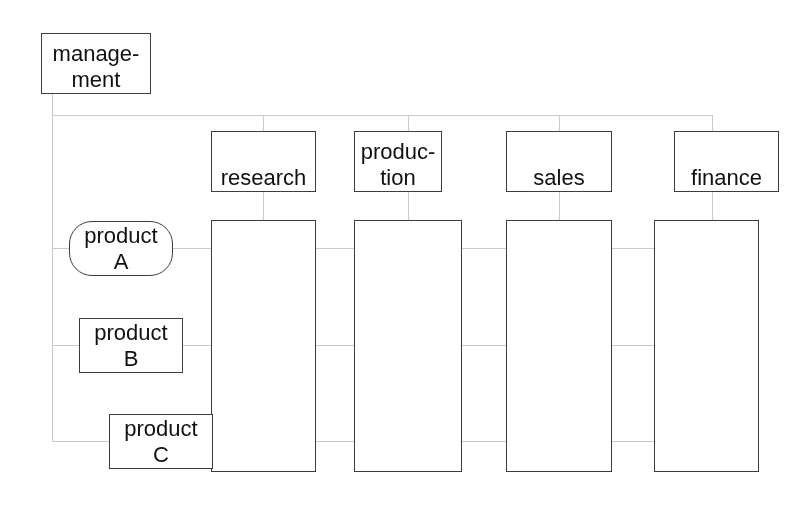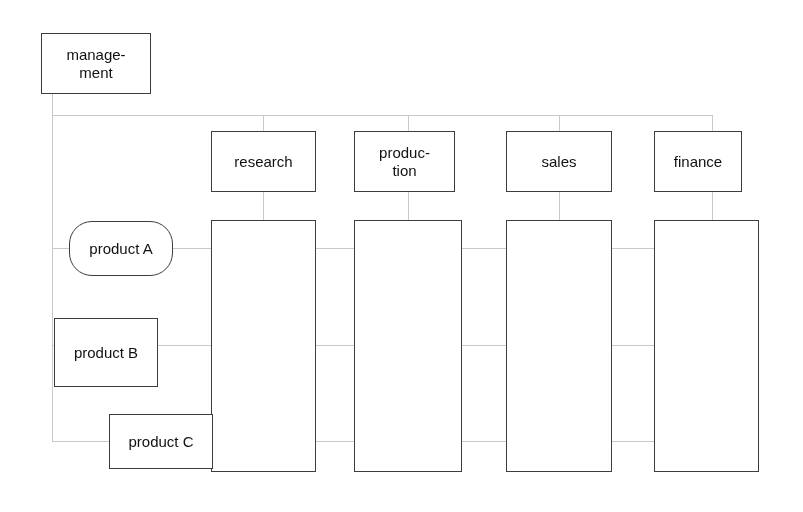--- a/index.html
+++ b/index.html
@@ -23,25 +23,25 @@
   .wire.h { height: 1px; }
   .wire.v { width: 1px; }
 
   
   .node {
     position: absolute;
     box-sizing: border-box;
     background: #ffffff;
     border: 1.6px solid #3d3d3d;
     display: flex;
-    align-items: center;
+    align-items: flex-end;
     justify-content: center;
     text-align: center;
     color: #111111;
-    font-size: 15px;
+    font-size: 22px;
     line-height: 1.18;
     z-index: 5;
   }
   .node .label {
     white-space: pre-line;
     padding: 0 6px;
   }
   
   .cell {
     position: absolute;
@@ -79,34 +79,34 @@
   <div class="cell" style="left: 654px; top: 220px; width: 105px; height: 252px;"></div>
 
   <div class="node" style="left: 41px; top: 33px; width: 110px; height: 61px;">
     <span class="label">manage-
 ment</span>
   </div>
 
   <div class="node" style="left: 211px; top: 131px; width: 105px; height: 61px;">
     <span class="label">research</span>
   </div>
-  <div class="node" style="left: 354px; top: 131px; width: 101px; height: 61px;">
+  <div class="node" style="left: 354px; top: 131px; width: 88px; height: 61px;">
     <span class="label">produc-
 tion</span>
   </div>
   <div class="node" style="left: 506px; top: 131px; width: 106px; height: 61px;">
     <span class="label">sales</span>
   </div>
-  <div class="node" style="left: 654px; top: 131px; width: 88px; height: 61px;">
+  <div class="node" style="left: 674px; top: 131px; width: 105px; height: 61px;">
     <span class="label">finance</span>
   </div>
 
   <div class="node" style="left: 69px; top: 221px; width: 104px; height: 55px; border-radius: 23px;">
     <span class="label">product A</span>
   </div>
-  <div class="node" style="left: 54px; top: 318px; width: 104px; height: 69px;">
+  <div class="node" style="left: 79px; top: 318px; width: 104px; height: 55px;">
     <span class="label">product B</span>
   </div>
   <div class="node" style="left: 69px; top: 414px; width: 104px; height: 55px; margin-left: 40px;">
     <span class="label">product C</span>
   </div>
 
 </div>
 
 </body></html>

